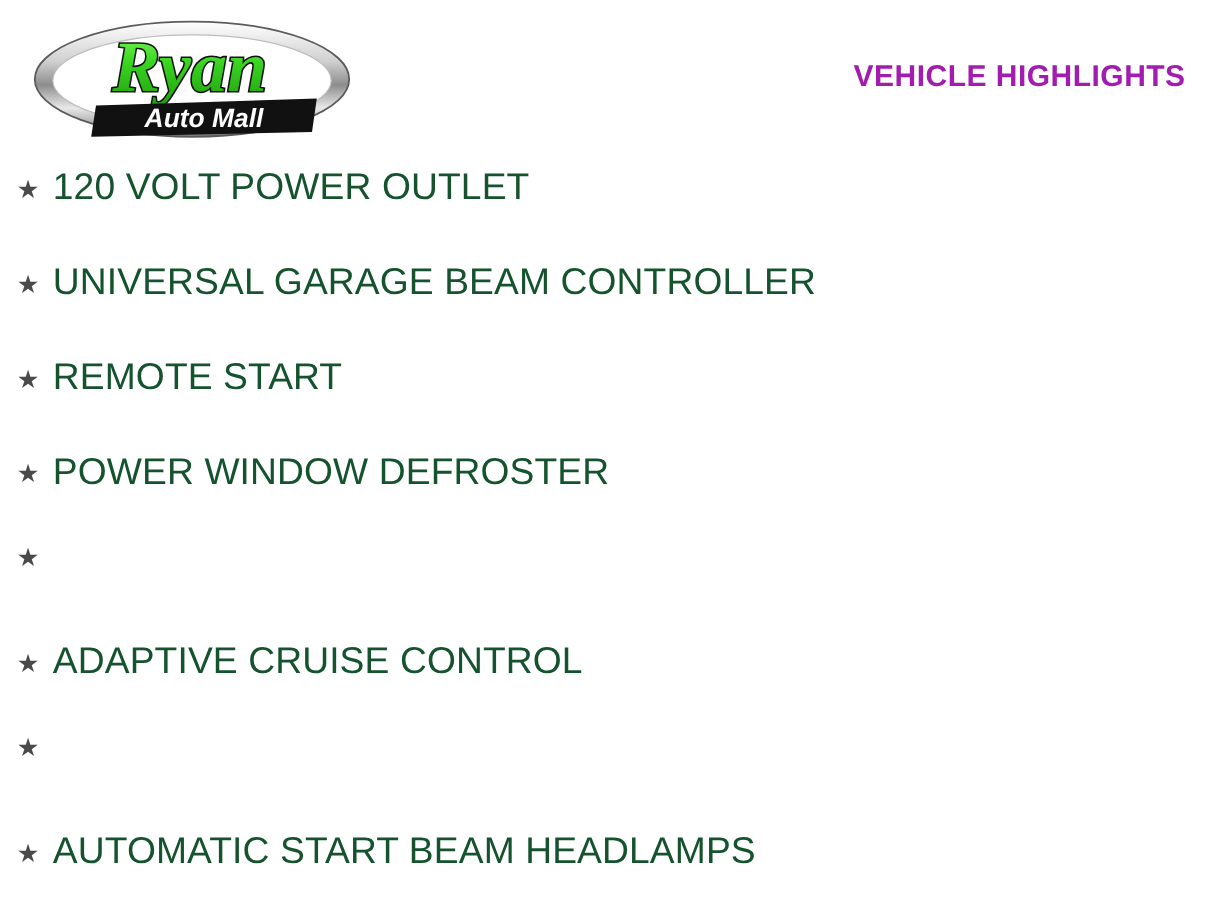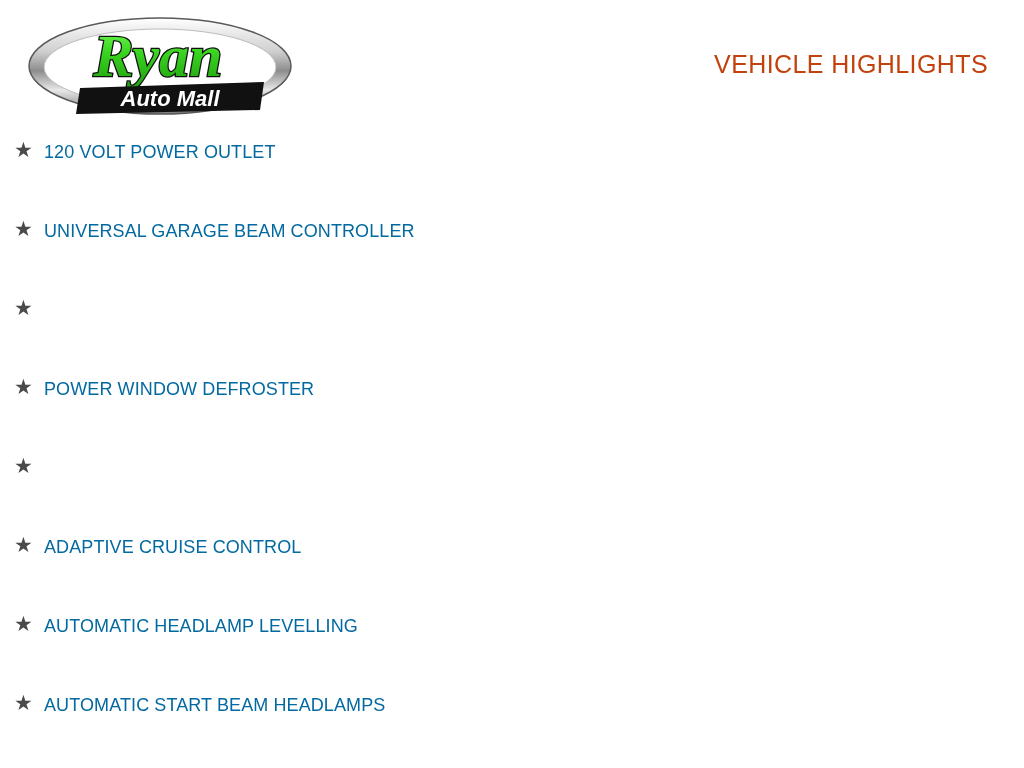--- a/index.html
+++ b/index.html
@@ -29,23 +29,23 @@
     width: 280px;
     height: 112px;
   }
   .logo svg { display: block; }
 
   .header-title {
     position: absolute;
     right: 36px;
     top: 50px;
     font-size: 25px;
-    font-weight: normal;
+    font-weight: bold;
     letter-spacing: 0.4px;
-    color: #c2410c;
+    color: #a21caf;
     white-space: nowrap;
   }
 
   
   .highlights {
     position: absolute;
     left: 0;
     top: 140px;
     right: 0;
     padding-left: 14px;
@@ -62,23 +62,23 @@
     flex: 0 0 30px;
     font-size: 21px;
     line-height: 1;
     color: #4a4a4a;
     text-align: left;
     position: relative;
     top: -1px;
   }
 
   .hl-text {
-    font-size: 18px;
+    font-size: 31px;
     line-height: 1;
-    color: #0369a1;
+    color: #14532d;
     letter-spacing: 0.1px;
     white-space: nowrap;
   }
 </style>
 </head>
 <body>
 
 <div class="header">
 
   <div class="logo">
@@ -120,39 +120,39 @@
     <span class="hl-text">120 VOLT POWER OUTLET</span>
   </div>
 
   <div class="hl-item">
     <span class="hl-bullet">★</span>
     <span class="hl-text">UNIVERSAL GARAGE BEAM CONTROLLER</span>
   </div>
 
   <div class="hl-item">
     <span class="hl-bullet">★</span>
+    <span class="hl-text">REMOTE START</span>
   </div>
 
   <div class="hl-item">
     <span class="hl-bullet">★</span>
     <span class="hl-text">POWER WINDOW DEFROSTER</span>
   </div>
 
   <div class="hl-item">
     <span class="hl-bullet">★</span>
   </div>
 
   <div class="hl-item">
     <span class="hl-bullet">★</span>
     <span class="hl-text">ADAPTIVE CRUISE CONTROL</span>
   </div>
 
   <div class="hl-item">
     <span class="hl-bullet">★</span>
-    <span class="hl-text">AUTOMATIC HEADLAMP LEVELLING</span>
   </div>
 
   <div class="hl-item">
     <span class="hl-bullet">★</span>
     <span class="hl-text">AUTOMATIC START BEAM HEADLAMPS</span>
   </div>
 
 </div>
 
 </body></html>

